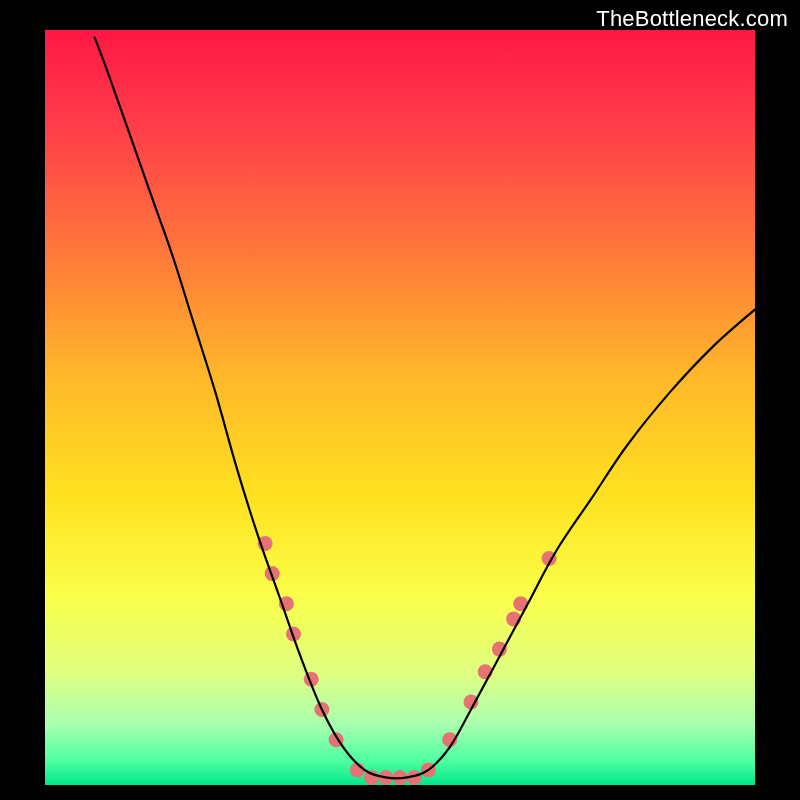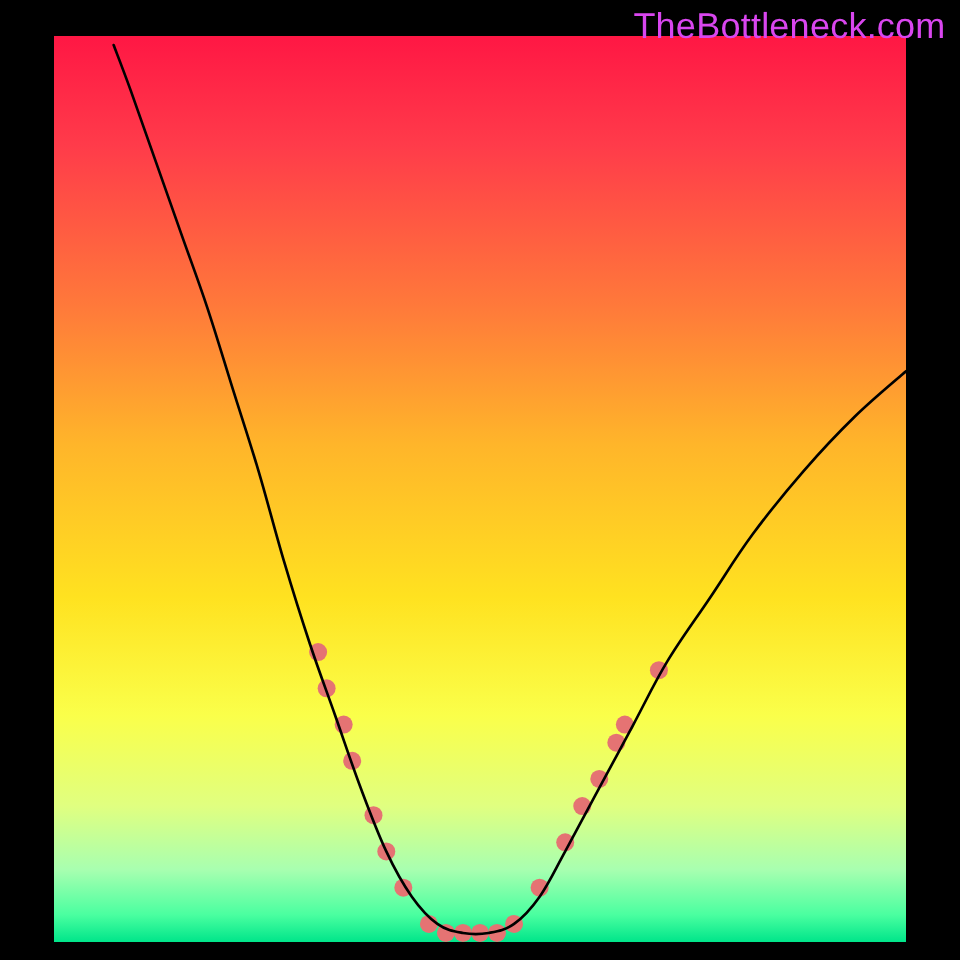--- a/index.html
+++ b/index.html
@@ -16,22 +16,22 @@
     top: 0;
     left: 0;
     width: 800px;
     height: 800px;
   }
   .watermark {
     position: absolute;
     top: 6px;
     right: 12px;
     font-family: Arial, Helvetica, sans-serif;
-    font-size: 30px;
-    color: #d946ef;
+    font-size: 22px;
+    color: #ffffff;
     font-weight: 500;
     letter-spacing: 0.2px;
   }
   svg {
     display: block;
   }
 </style>
 </head>
 <body>
 

